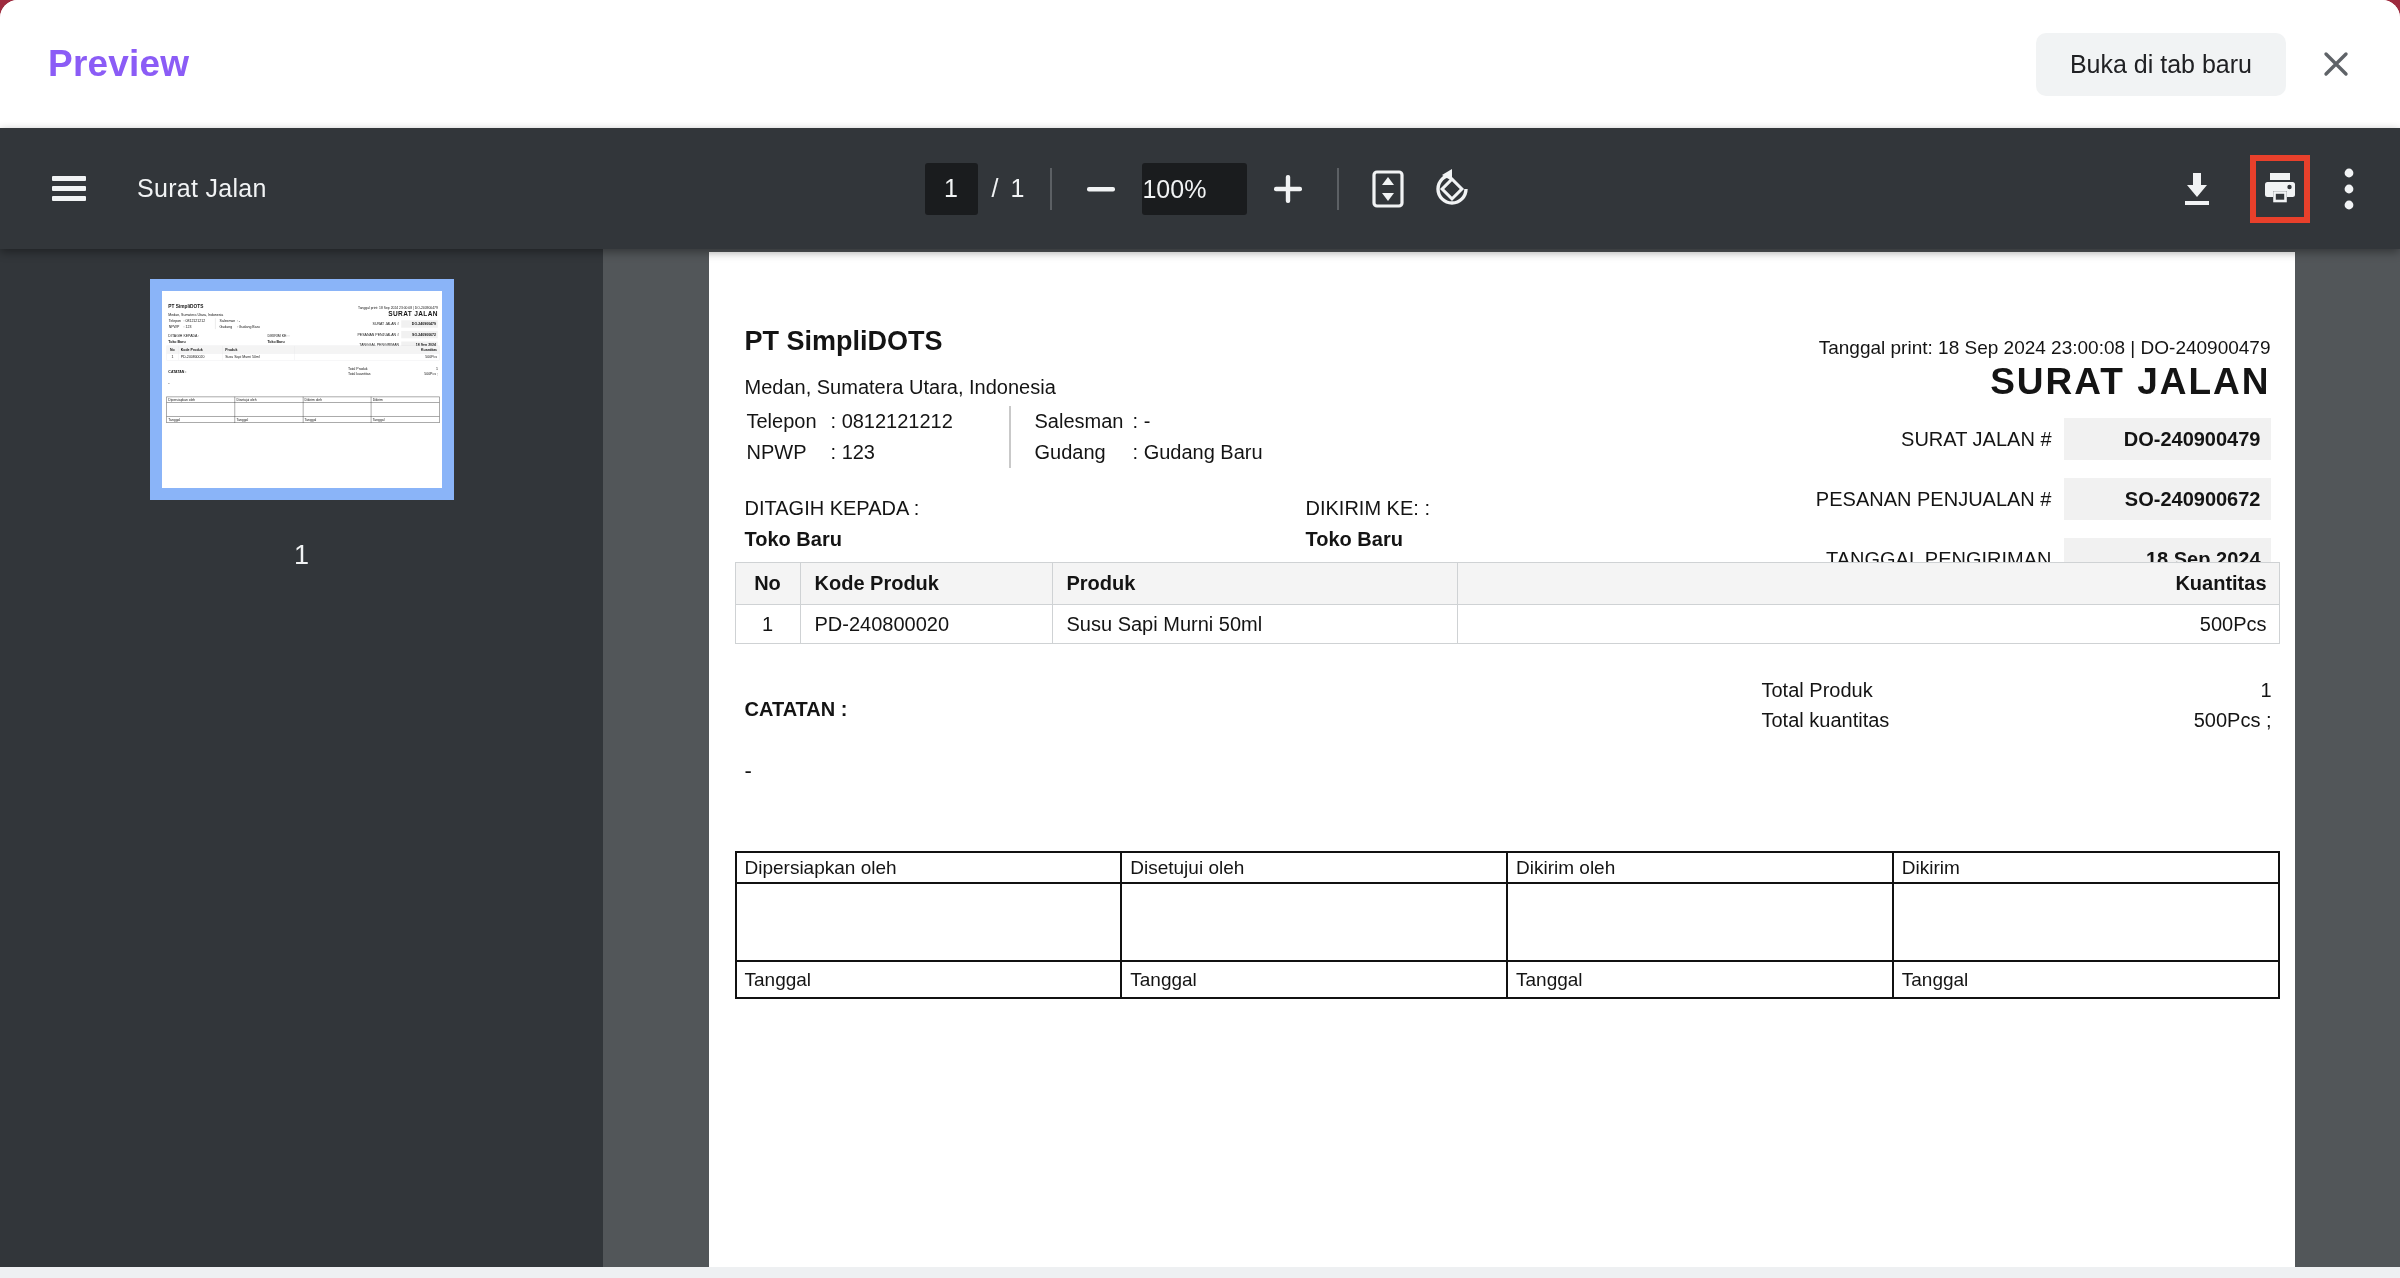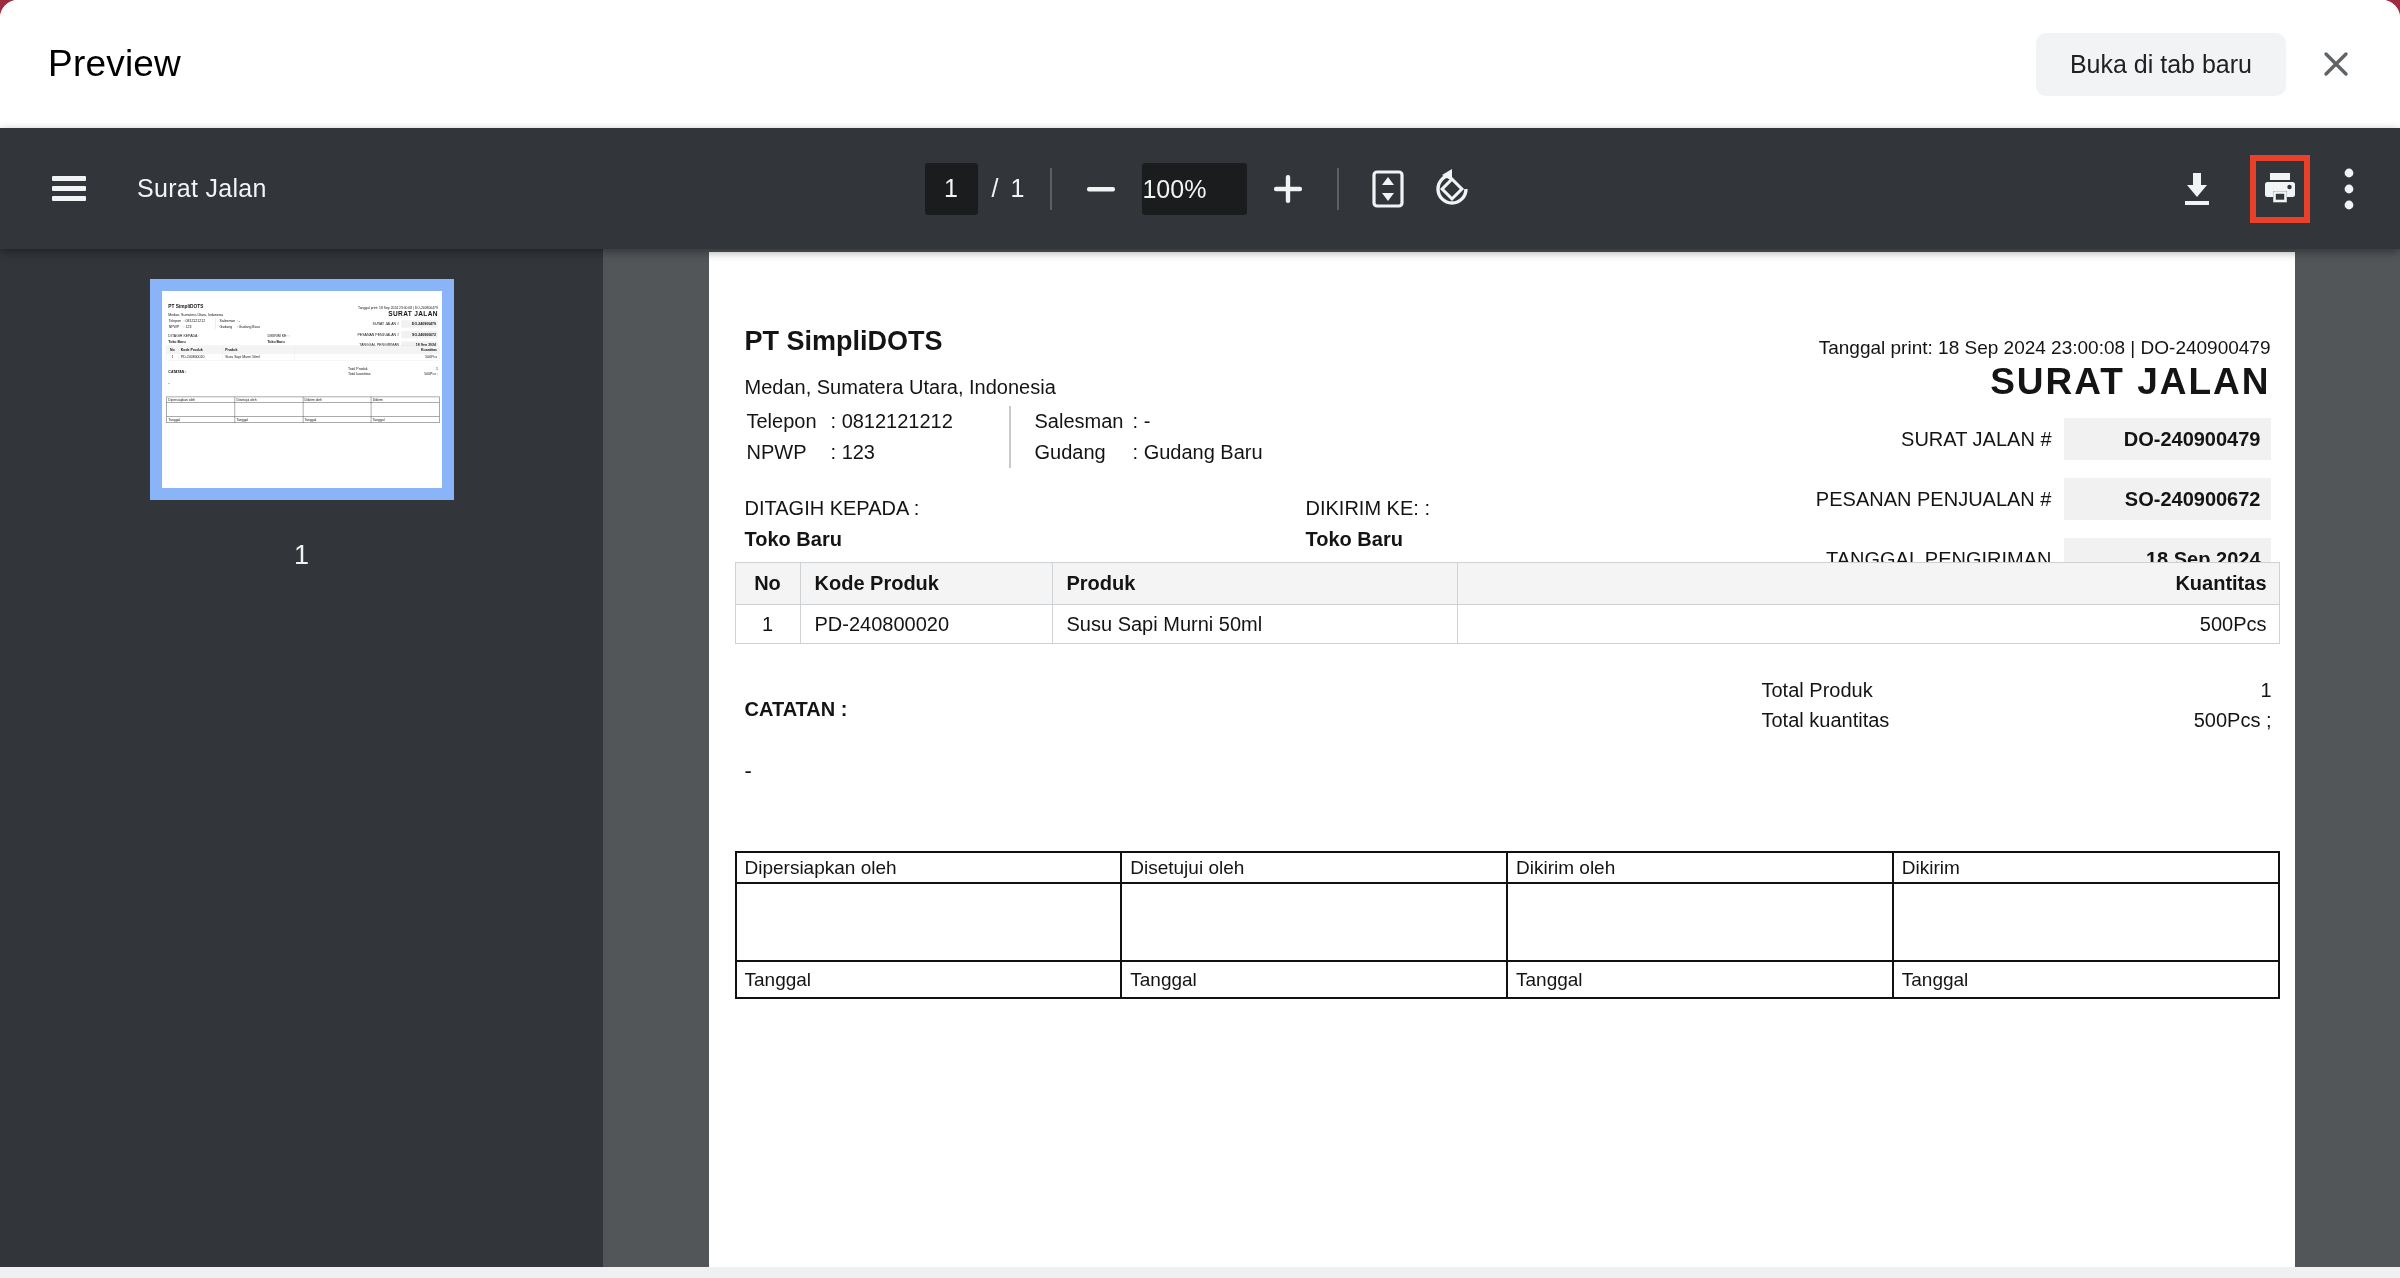--- a/index.html
+++ b/index.html
@@ -5,21 +5,21 @@
   * { margin:0; padding:0; box-sizing:border-box; }
   html,body { width:2400px; height:1278px; overflow:hidden; }
   body { background:#9e2b3e; font-family:"Liberation Sans", sans-serif; }
 
   .modal { position:relative; width:2400px; height:1278px; background:#fff;
            border-radius:18px 18px 0 0; overflow:hidden; }
 
   
   .topbar { height:128px; background:#fff; display:flex; align-items:center;
             padding:0 42px 0 48px; }
-  .topbar-title { font-size:37px; font-weight:400; color:#000000; letter-spacing:.2px; }
+  .topbar-title { font-size:37px; font-weight:700; color:#8b5cf6; letter-spacing:.2px; }
   .topbar-spacer { flex:1; }
   .open-tab-btn { height:63px; padding:0 34px; background:#f1f3f4; border:none;
                   border-radius:10px; font-size:25px; font-weight:500; color:#202124;
                   font-family:"Liberation Sans", sans-serif;
                   display:flex; align-items:center; margin-right:28px; cursor:pointer; }
   .close-btn { width:44px; height:44px; display:flex; align-items:center;
                justify-content:center; cursor:pointer; background:none; border:none; }
 
   
   .viewer { position:absolute; top:128px; left:0; right:0; bottom:0;

